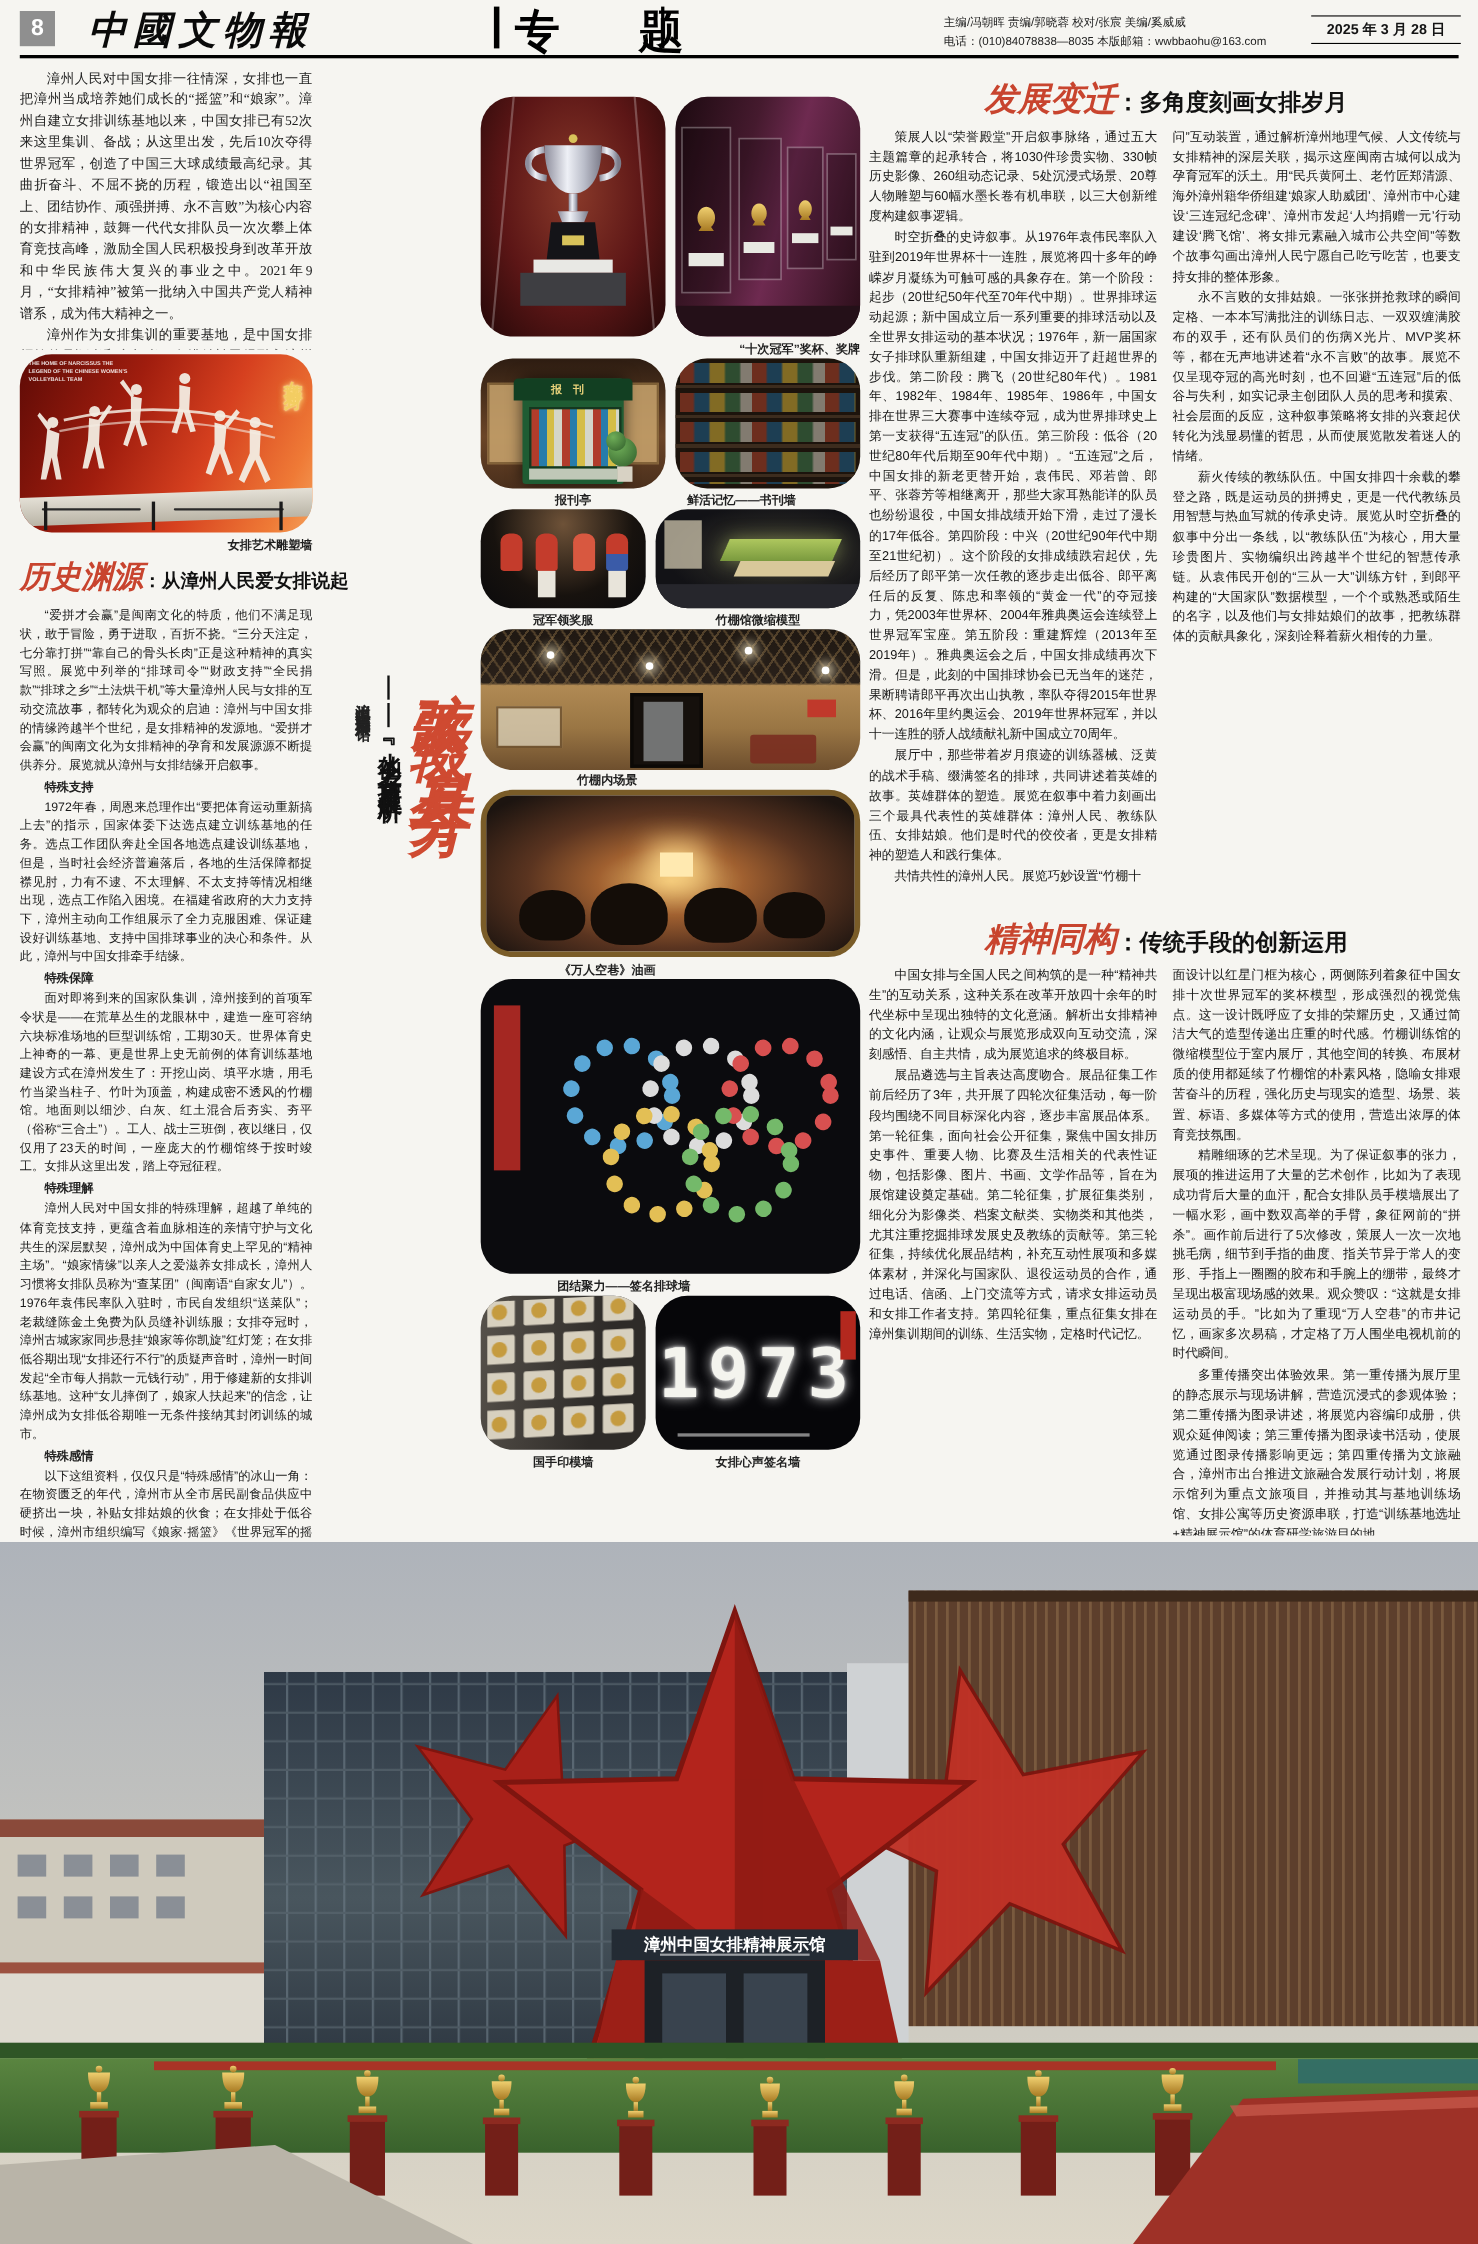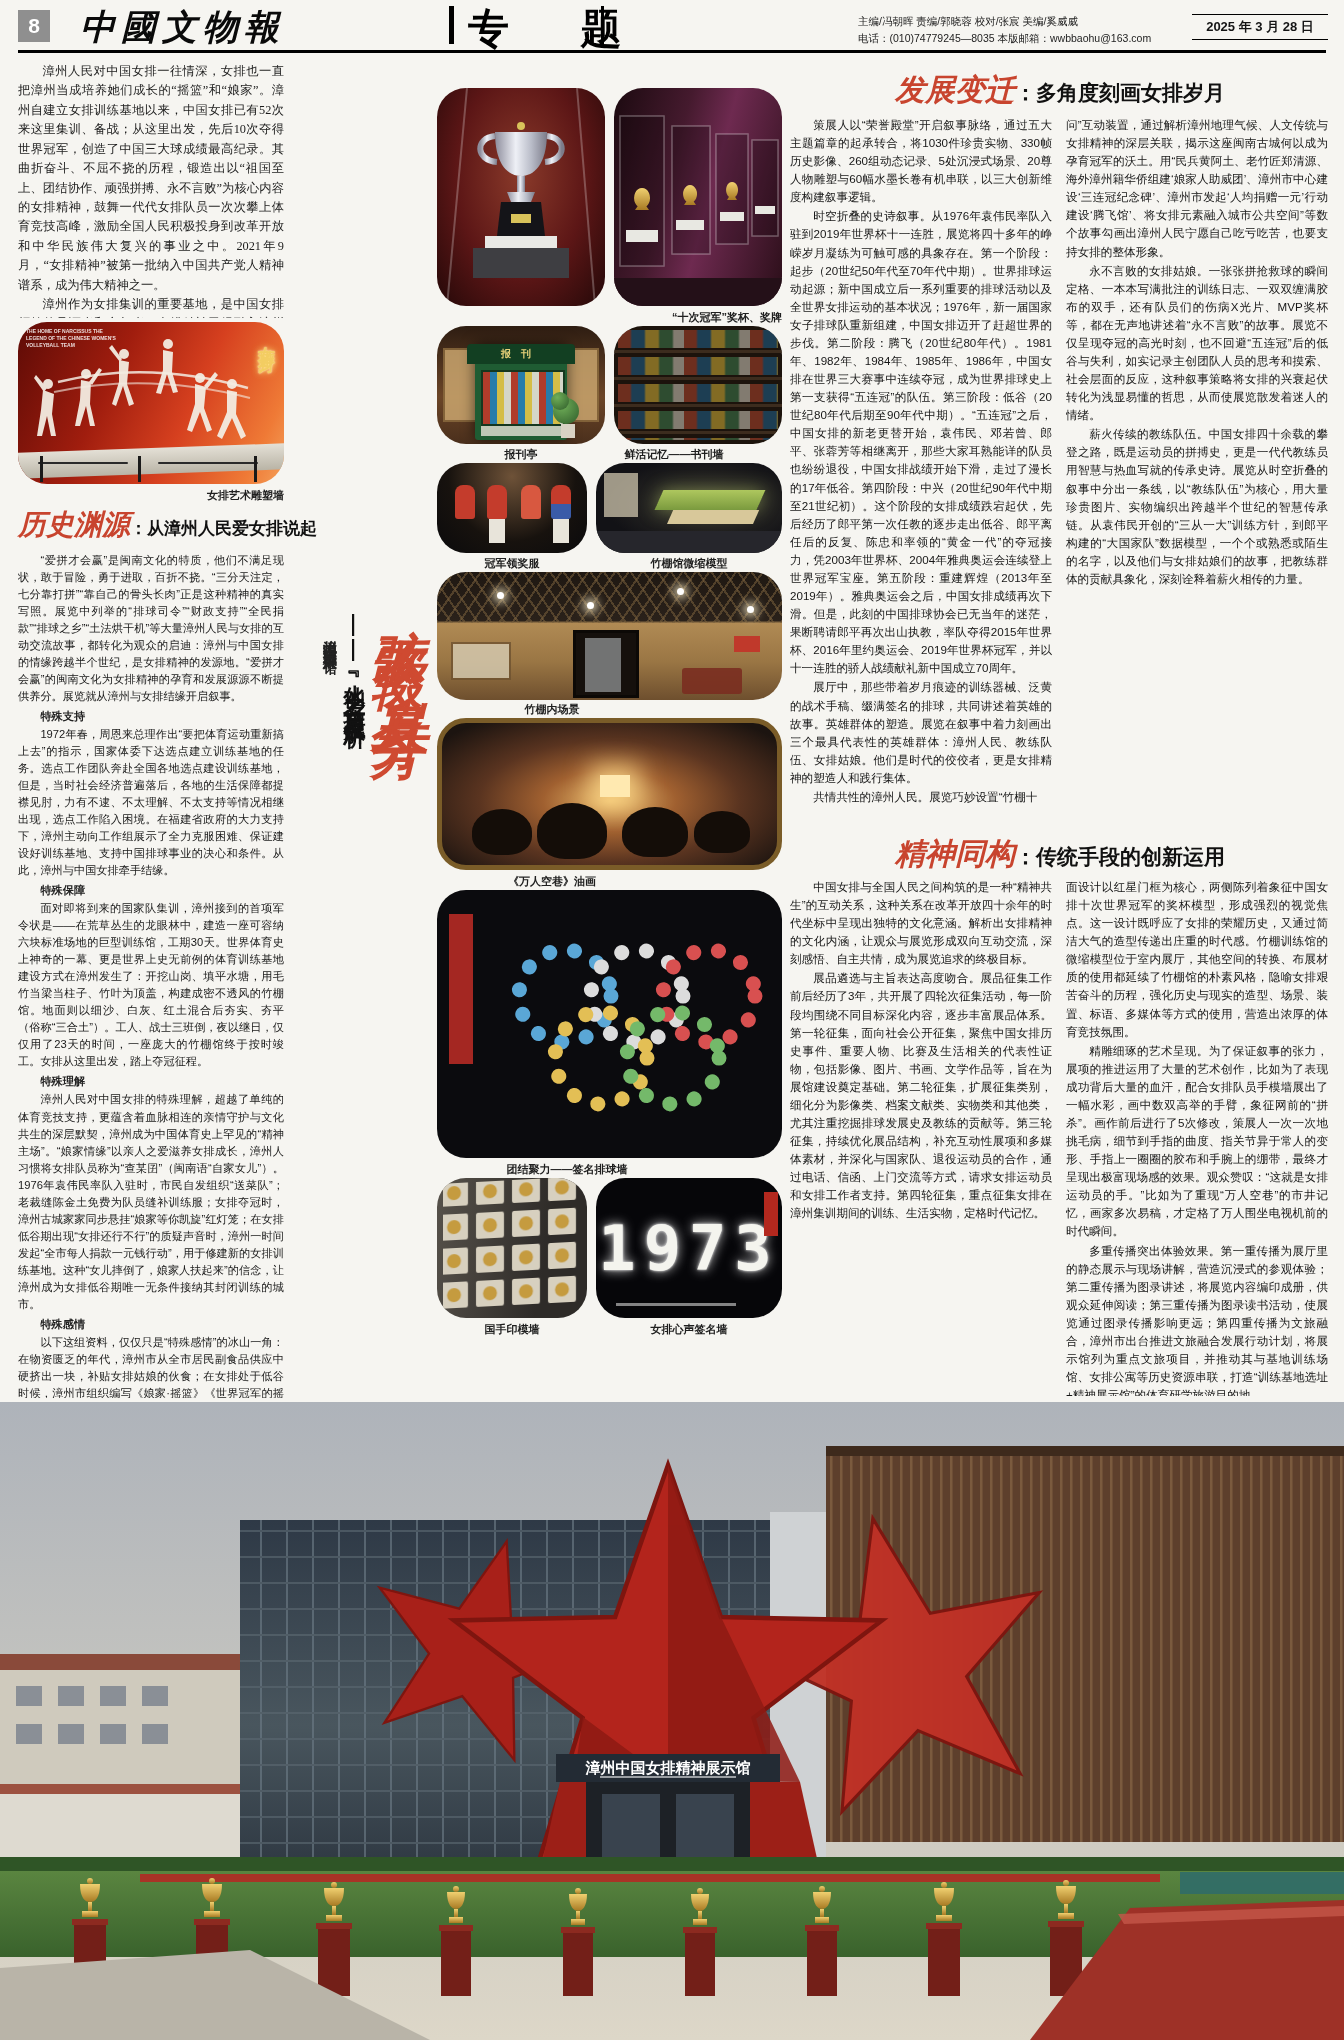--- a/index.html
+++ b/index.html
@@ -114,21 +114,21 @@
 
 <div class="page">
 
   <div class="abs pagenum">8</div>
   <div class="abs papername">中國文物報</div>
   <div class="abs vbar" style="left:449px;"></div>
   <div class="abs section">专 题</div>
   <div class="abs vbar" style="left:601px;width:3px;"></div>
   <div class="abs staff">
     <div>主编/冯朝晖 责编/郭晓蓉 校对/张宸 美编/奚威威</div>
-    <div>电话：(010)74779245—8035 本版邮箱：wwbbaohu@163.com</div>
+    <div>电话：(010)84078838—8035 本版邮箱：wwbbaohu@163.com</div>
   </div>
   <div class="abs dateb">2025 年 3 月 28 日</div>
   <div class="abs rule"></div>
 
   <div class="abs introcol kai">
     <p>漳州人民对中国女排一往情深，女排也一直把漳州当成培养她们成长的“摇篮”和“娘家”。漳州自建立女排训练基地以来，中国女排已有52次来这里集训、备战；从这里出发，先后10次夺得世界冠军，创造了中国三大球成绩最高纪录。其曲折奋斗、不屈不挠的历程，锻造出以“祖国至上、团结协作、顽强拼搏、永不言败”为核心内容的女排精神，鼓舞一代代女排队员一次次攀上体育竞技高峰，激励全国人民积极投身到改革开放和中华民族伟大复兴的事业之中。2021年9月，“女排精神”被第一批纳入中国共产党人精神谱系，成为伟大精神之一。</p>
     <p>漳州作为女排集训的重要基地，是中国女排辉煌的见证者和参与者，女排精神已经融入漳州的历史和文化，成为这座历史文化名城的一张闪亮名片。2020年，漳州中国女排精神展示馆落成，2023年，“水仙之乡 女排岁月”主题展隆重开幕，先后获评“全国妇女爱国主义教育基地”“福建省爱国主义教育基地”“福建省新时代巾帼讲习所”“福建省‘大思政课’实践教学基地”“习近平新时代中国特色社会主义思想福建省教育系统精品研修教学点”“国家AA级旅游景区”“福建省社会科学普及基地”“漳州市社科科学普及基地”等荣誉称号。</p>
   </div>
 
   <div class="ph sculpt" style="left:18px;top:322px;width:266px;height:162px;">

